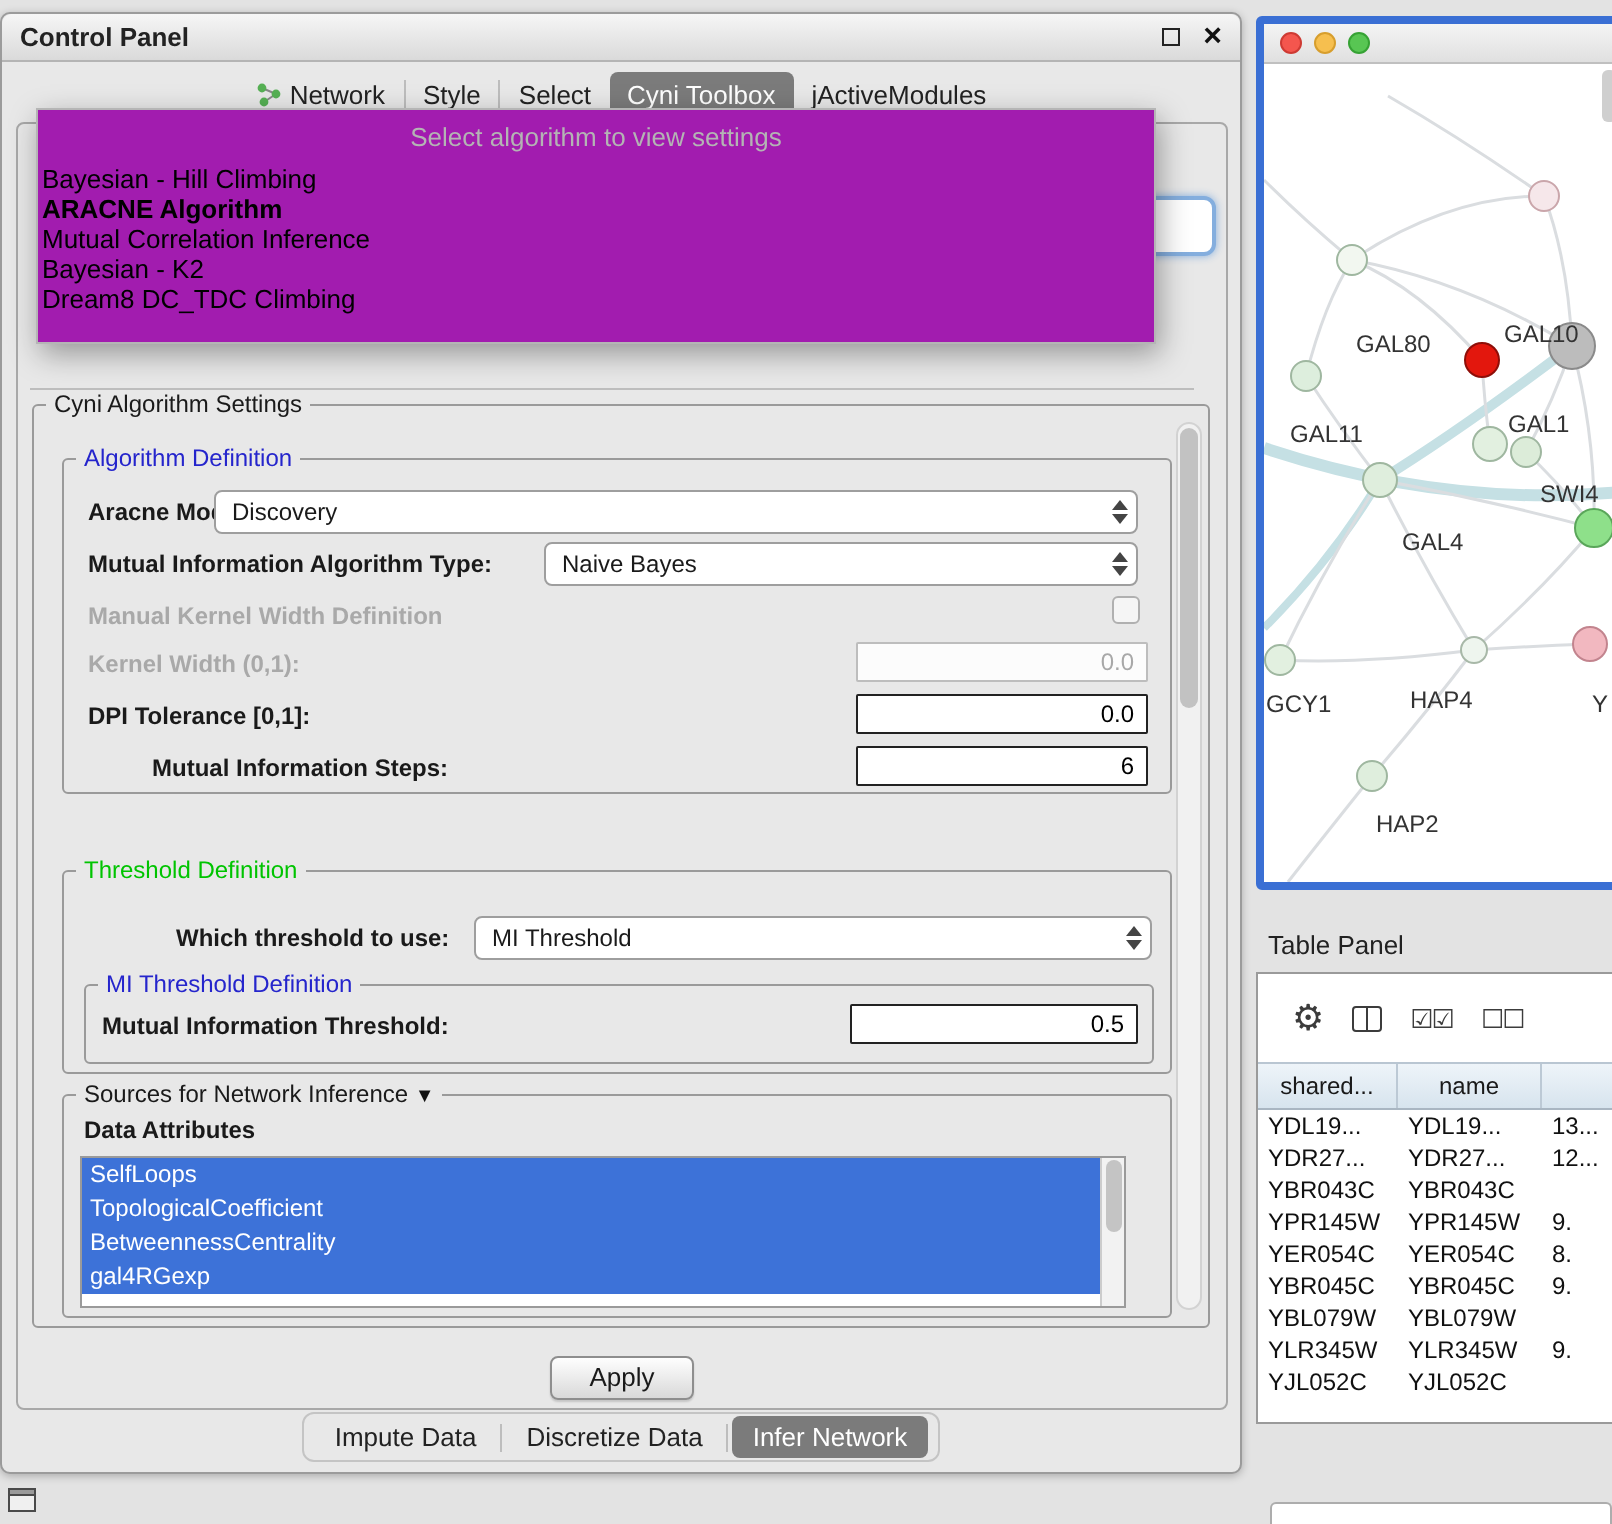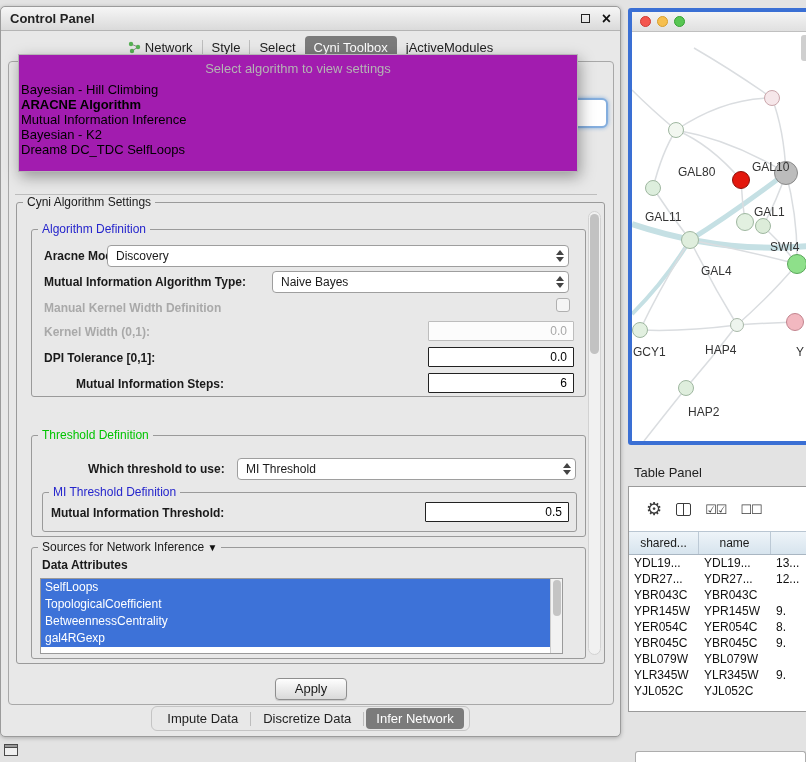--- a/index.html
+++ b/index.html
@@ -320,23 +320,23 @@
       <div class="bottom-tab active">Infer Network</div>
     </div>
   </div>
 </div>
 
 <div class="algo-popup">
   <div class="popup-placeholder">Select algorithm to view settings</div>
 
 <div class="popup-item">Bayesian - Hill Climbing</div>
     <div class="popup-item bold">ARACNE Algorithm</div>
-    <div class="popup-item">Mutual Information Inference</div>
+    <div class="popup-item">Mutual Correlation Inference</div>
     <div class="popup-item">Bayesian - K2</div>
-    <div class="popup-item">Dream8 DC_TDC SelfLoops</div>
+    <div class="popup-item">Dream8 DC_TDC Climbing</div>
   </div>
 
 <div class="network-window">
   <div class="nw-titlebar">
     <span class="light red"></span>
     <span class="light yellow"></span>
     <span class="light green"></span>
   </div>
   <div class="net-canvas" id="net-canvas">
     <svg width="178" height="409" viewBox="0 0 178 409">

